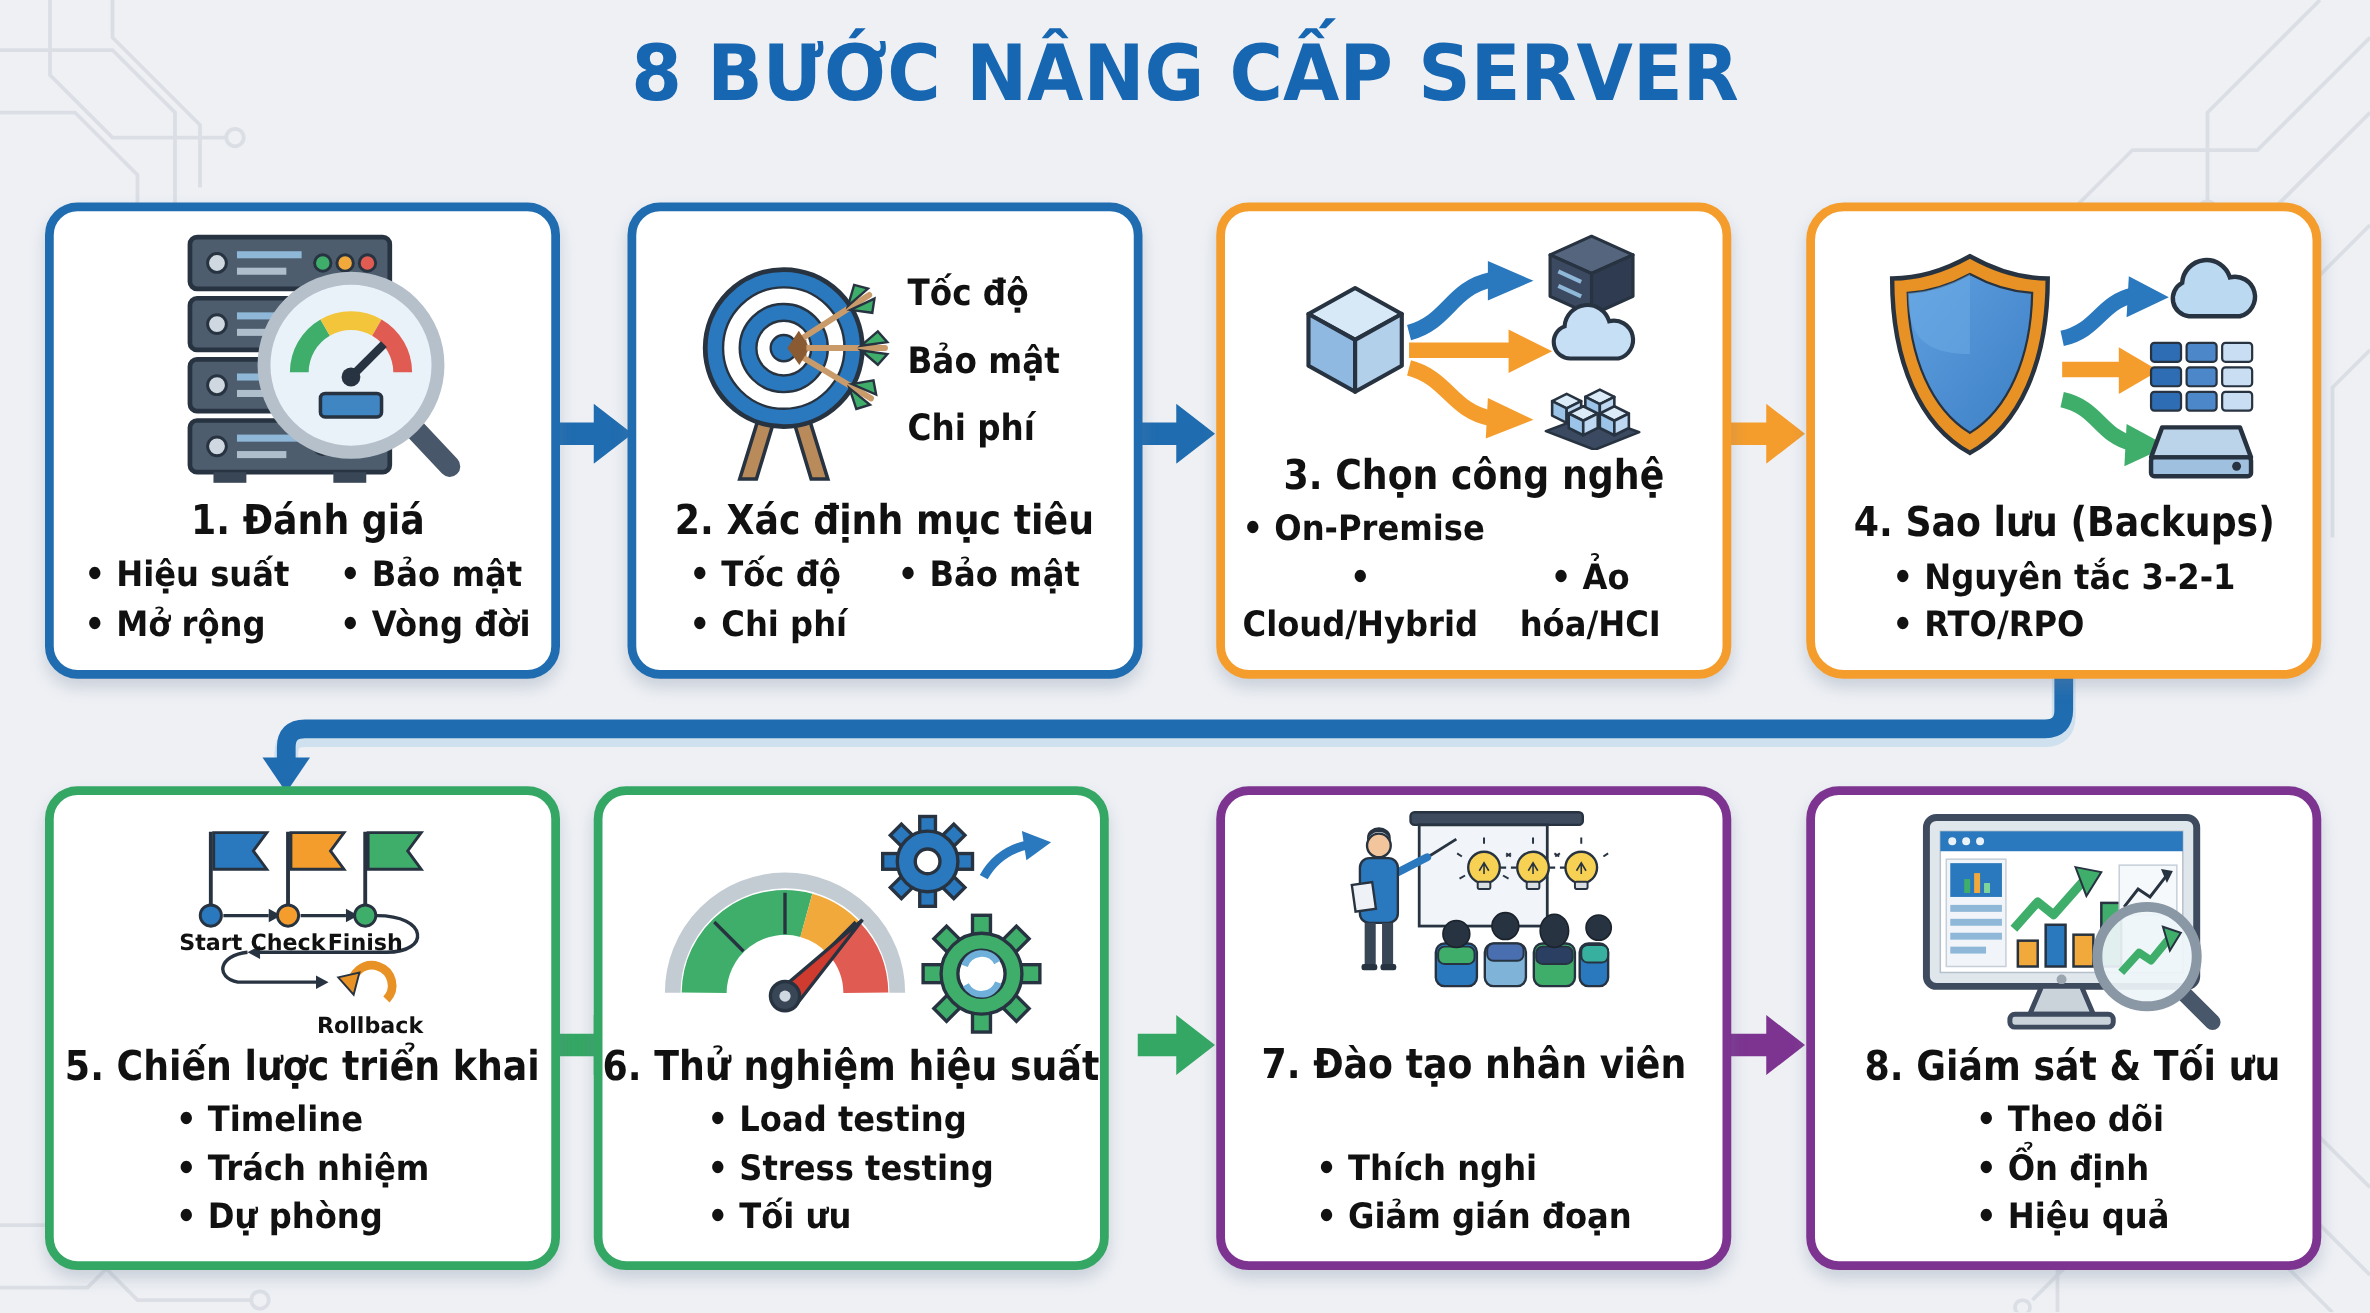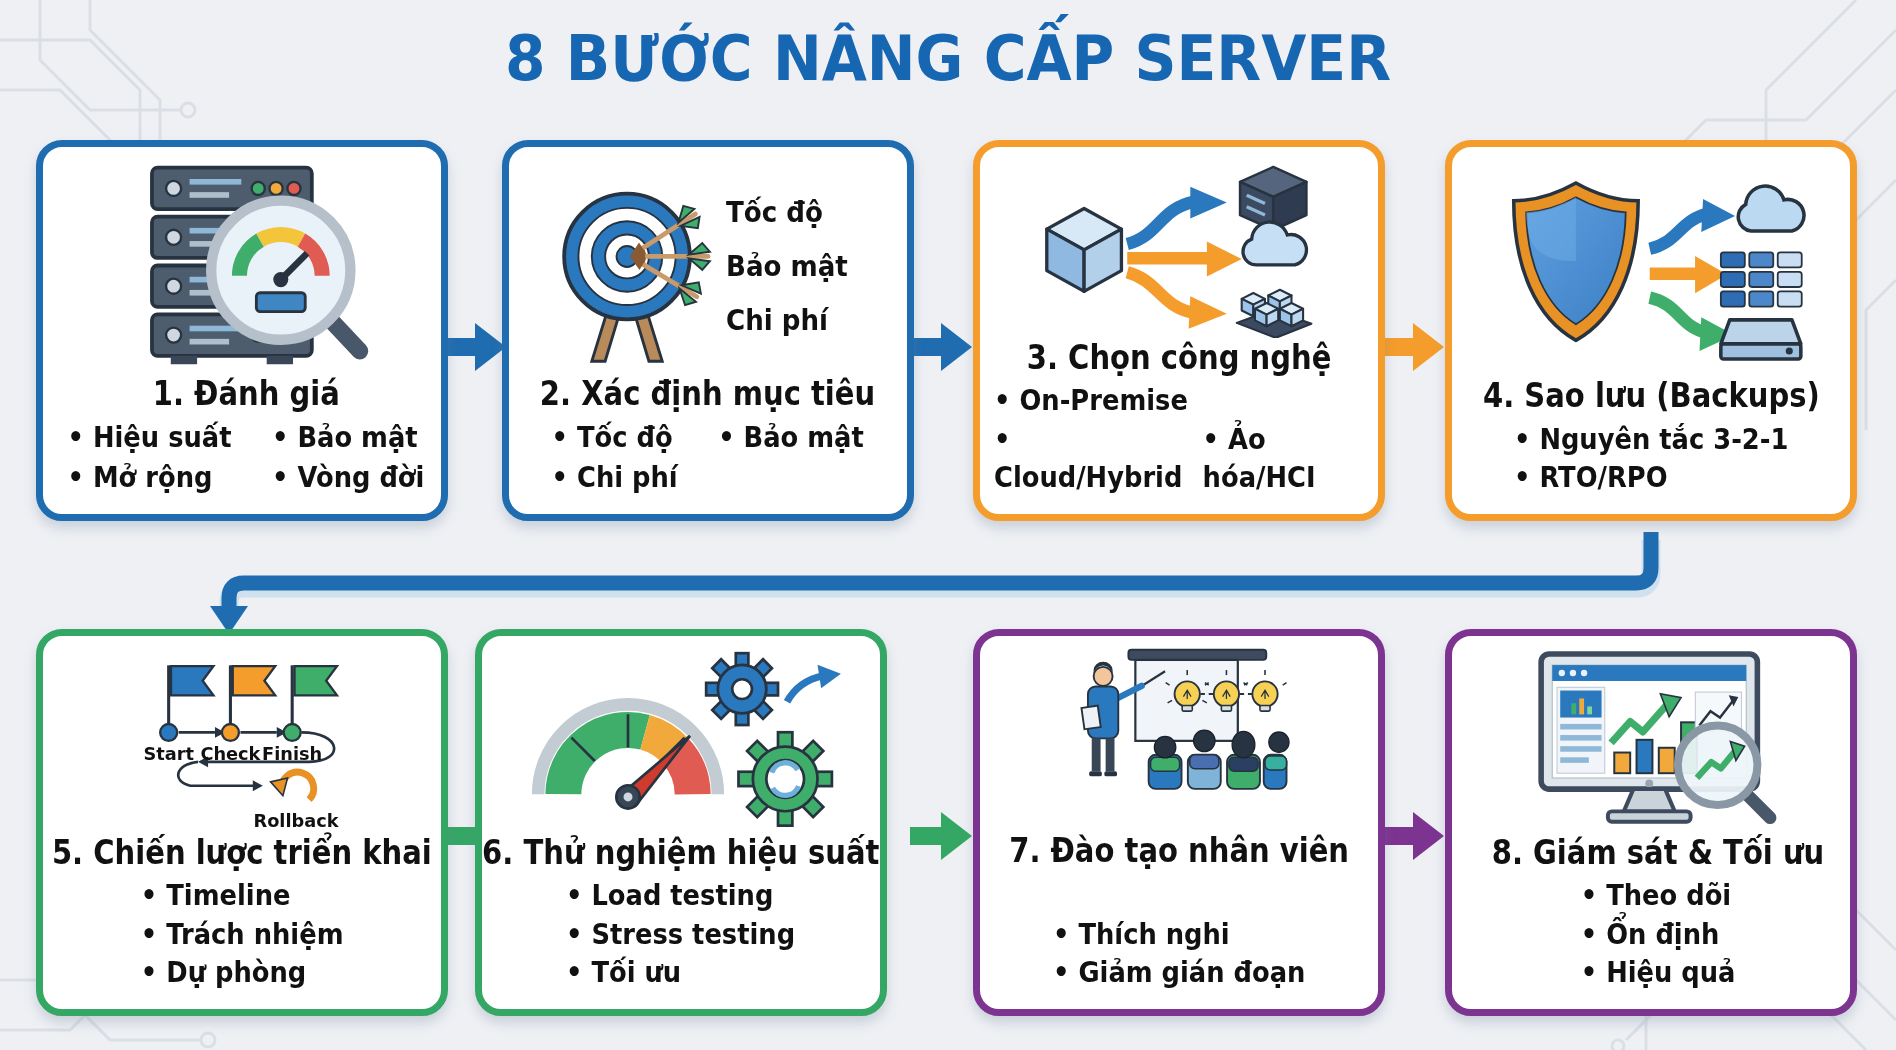--- a/index.html
+++ b/index.html
@@ -16,21 +16,21 @@
     letter-spacing:0px;transform:scaleX(0.94);transform-origin:center;
     white-space:nowrap;
   }
   .card{
     position:absolute;width:412px;box-sizing:border-box;
     background:#ffffff;border:7px solid #1f6cb0;border-radius:26px;
     box-shadow:0 7px 12px rgba(110,130,155,0.28);
     display:flex;flex-direction:column;align-items:center;
     padding:10px 6px 16px;
   }
-  .row1{top:140px;height:381px;}
+  .row1{top:162px;height:381px;}
   .row2{top:629px;height:387px;}
   .accent-blue{border-color:#1f6cb0;}
   .accent-orange{border-color:#f59d2c;}
   .accent-green{border-color:#35a765;}
   .accent-purple{border-color:#7d3390;}
   .icon-area{
     flex:1 1 auto;min-height:0;width:100%;
     display:flex;align-items:center;justify-content:center;gap:6px;
   }
   .icon-area svg{max-height:100%;}
@@ -212,21 +212,21 @@
     </div>
   </div>
   <div class="card-title">2. Xác định mục tiêu</div>
   <div class="bullets bullets-grid">
     <span class="bullet">Tốc độ</span>
     <span class="bullet">Bảo mật</span>
     <span class="bullet">Chi phí</span>
   </div>
 </div>
 
-<div class="card row1 accent-orange" style="left:973px;">
+<div class="card row1 accent-orange" style="left:973px;text-align:center;">
   <div class="icon-area">
     <svg width="345" height="200" viewBox="0 0 350 218">
       <g transform="translate(15,62)" stroke="#273340" stroke-width="4" stroke-linejoin="round">
         <polygon points="45,0 90,25 45,50 0,25" fill="#d7e8f7"></polygon>
         <polygon points="0,25 45,50 45,100 0,75" fill="#8fb9e0"></polygon>
         <polygon points="45,50 90,25 90,75 45,100" fill="#b3d0ea"></polygon>
       </g>
       <path d="M112,105 C150,95 152,62 192,54" fill="none" stroke="#2a78bd" stroke-width="15"></path>
       <polygon points="188,36 232,55 188,74" fill="#2a78bd"></polygon>
       <line x1="112" y1="122" x2="212" y2="122" stroke="#f59d2c" stroke-width="15"></line>
@@ -265,21 +265,21 @@
     <div class="bullet-row">
         <span class="bullet">On-Premise</span>
       </div>
     <div class="bullet-row">
       <span class="bullet">Cloud/Hybrid</span>
       <span class="bullet">Ảo hóa/HCI</span>
     </div>
   </div>
 </div>
 
-<div class="card row1 accent-orange" style="left:1445px;">
+<div class="card row1 accent-orange" style="left:1445px;border-radius:30px;">
   <div class="icon-area">
     <svg width="355" height="200" viewBox="0 0 360 225">
       <defs>
         <linearGradient id="shieldblue" x1="0" y1="0" x2="1" y2="1">
           <stop offset="0" stop-color="#5fa0e0"></stop>
             <stop offset="1" stop-color="#3c7fc4"></stop>
         </linearGradient>
       </defs>
       <g transform="translate(25,18)">
         <path d="M70,0 C95,14 120,20 140,20 C140,95 115,152 70,177 C25,152 0,95 0,20 C20,20 45,14 70,0 Z" fill="#e89225" stroke="#273340" stroke-width="4"></path>

